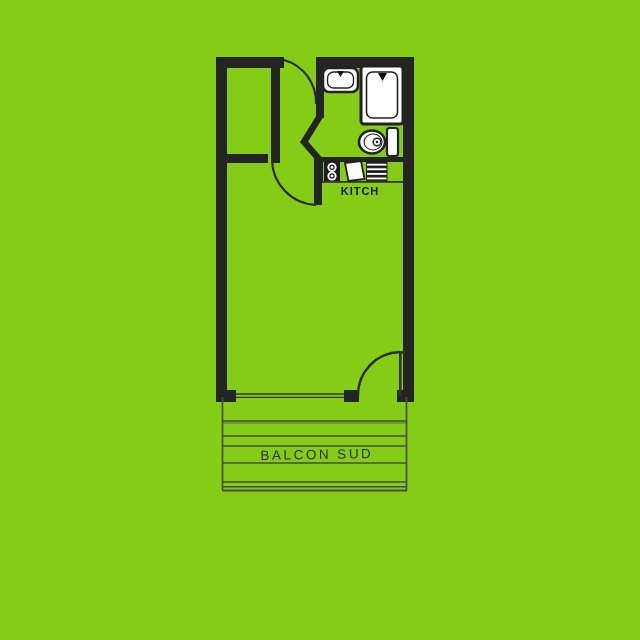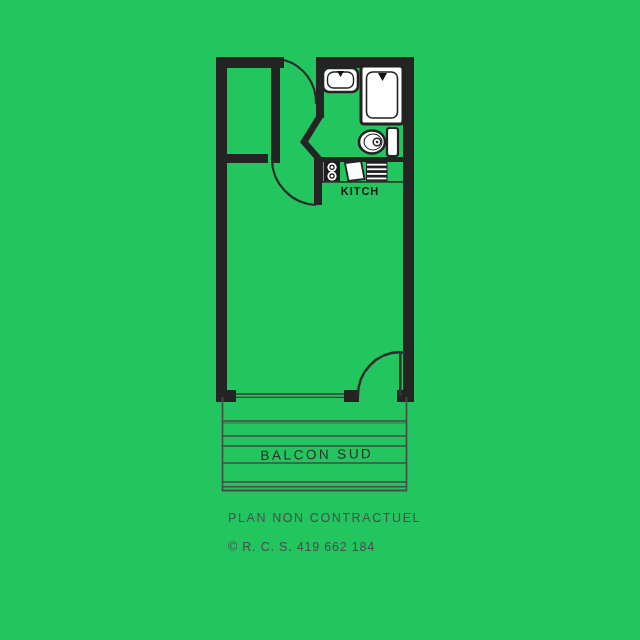--- a/index.html
+++ b/index.html
@@ -1,17 +1,17 @@
 <!DOCTYPE html>
 <html><head>
 <meta charset="utf-8">
 <style>
   html,body{margin:0;padding:0;background:#ffffff;}
   .canvas{
-    position:relative;width:640px;height:640px;background:#22c55e;overflow:hidden;
+    position:relative;width:640px;height:640px;background:#84cc16;overflow:hidden;
     font-family:"Liberation Sans",sans-serif;
   }
   .plan-svg{position:absolute;left:0;top:0;}
   .captions{
     position:absolute;left:228px;top:511px;color:#4b4b52;
     font-family:"Liberation Sans",sans-serif;font-size:12.5px;
   }
   .caption-line1{letter-spacing:1.6px;}
   .caption-line2{margin-top:15px;letter-spacing:0.8px;}
   .plan-label{font-family:"Liberation Sans",sans-serif;}
@@ -117,18 +117,14 @@
         <line x1="222" y1="446" x2="407" y2="446"></line>
         <line x1="222" y1="463" x2="407" y2="463"></line>
         <line x1="222" y1="482" x2="407" y2="482"></line>
         <line x1="222" y1="486.8" x2="407" y2="486.8"></line>
         <line x1="222" y1="490.5" x2="407" y2="490.5" stroke-width="2"></line>
       </g>
       <text x="317" y="459" text-anchor="middle" font-size="13.5" letter-spacing="2.5" fill="#2e2e2e" stroke="none" transform="rotate(-1 317 459)" class="plan-label">BALCON SUD</text>
     </g>
   </svg>
 
-  <div class="captions">
-    <div class="caption-line1">PLAN NON CONTRACTUEL</div>
-    <div class="caption-line2">© R. C. S. 419 662 184</div>
-  </div>
 
 </div>
 
 </body></html>

